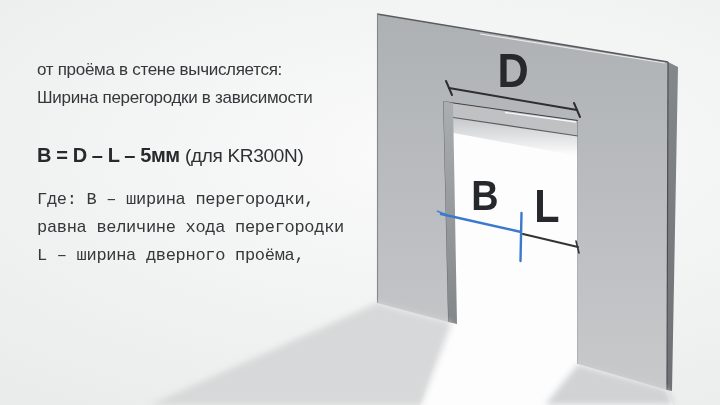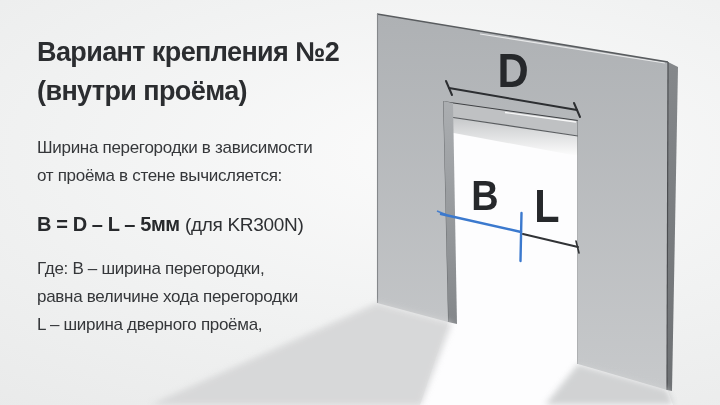--- a/index.html
+++ b/index.html
@@ -14,30 +14,30 @@
   #text{position:absolute;left:37px;top:33px;width:340px;}
   .title-line{
     font-size:27px;line-height:39px;font-weight:700;
     letter-spacing:-0.6px;color:#2b2d30;
   }
   .intro{margin-top:23px;}
   .intro-line{
     font-size:17px;line-height:28px;font-weight:400;
     letter-spacing:-0.3px;color:#35373a;
   }
-  .formulas{margin-top:18px;}
+  .formulas{margin-top:27px;}
   .formula-line{
     font-size:20px;line-height:33px;font-weight:700;
     letter-spacing:-0.4px;color:#27292c;white-space:nowrap;
   }
   .formula-note{font-weight:400;font-size:19px;letter-spacing:-0.3px;color:#2e3033;}
   .legend{margin-top:14px;}
   .legend-line{
     font-size:17px;line-height:28px;font-weight:400;
-    letter-spacing:-0.3px;color:#35373a;
+    letter-spacing:-0.3px;color:#35373a;font-family:Liberation Mono, monospace;
   }
   svg text{
     font-family:"Liberation Sans", sans-serif;
     font-weight:700;fill:#26282b;
   }
 </style>
 </head>
 <body>
 
 <div id="stage">
@@ -107,28 +107,24 @@
     </g>
     <g transform="translate(485,210) scale(0.9,1)">
       <text x="0" y="0" font-size="42" text-anchor="middle">B</text>
     </g>
     <g transform="translate(547,222) scale(0.9,1)">
       <text x="0" y="0" font-size="46" text-anchor="middle">L</text>
     </g>
   </svg>
 
   <div id="text">
-    <div>
-      <div class="title-line">Вариант крепления №2</div>
-      <div class="title-line">(внутри проёма)</div>
-    </div>
 
     <div class="intro">
+      <div class="intro-line">от проёма в стене вычисляется:</div>
       <div class="intro-line">Ширина перегородки в зависимости</div>
-      <div class="intro-line">от проёма в стене вычисляется:</div>
     </div>
 
     <div class="formulas">
       <div class="formula-line">
         <span>B = D – L – 5мм </span><span class="formula-note">(для KR300N)</span>
       </div>
     </div>
 
     <div class="legend">
       <div class="legend-line">Где: B – ширина перегородки,</div>

